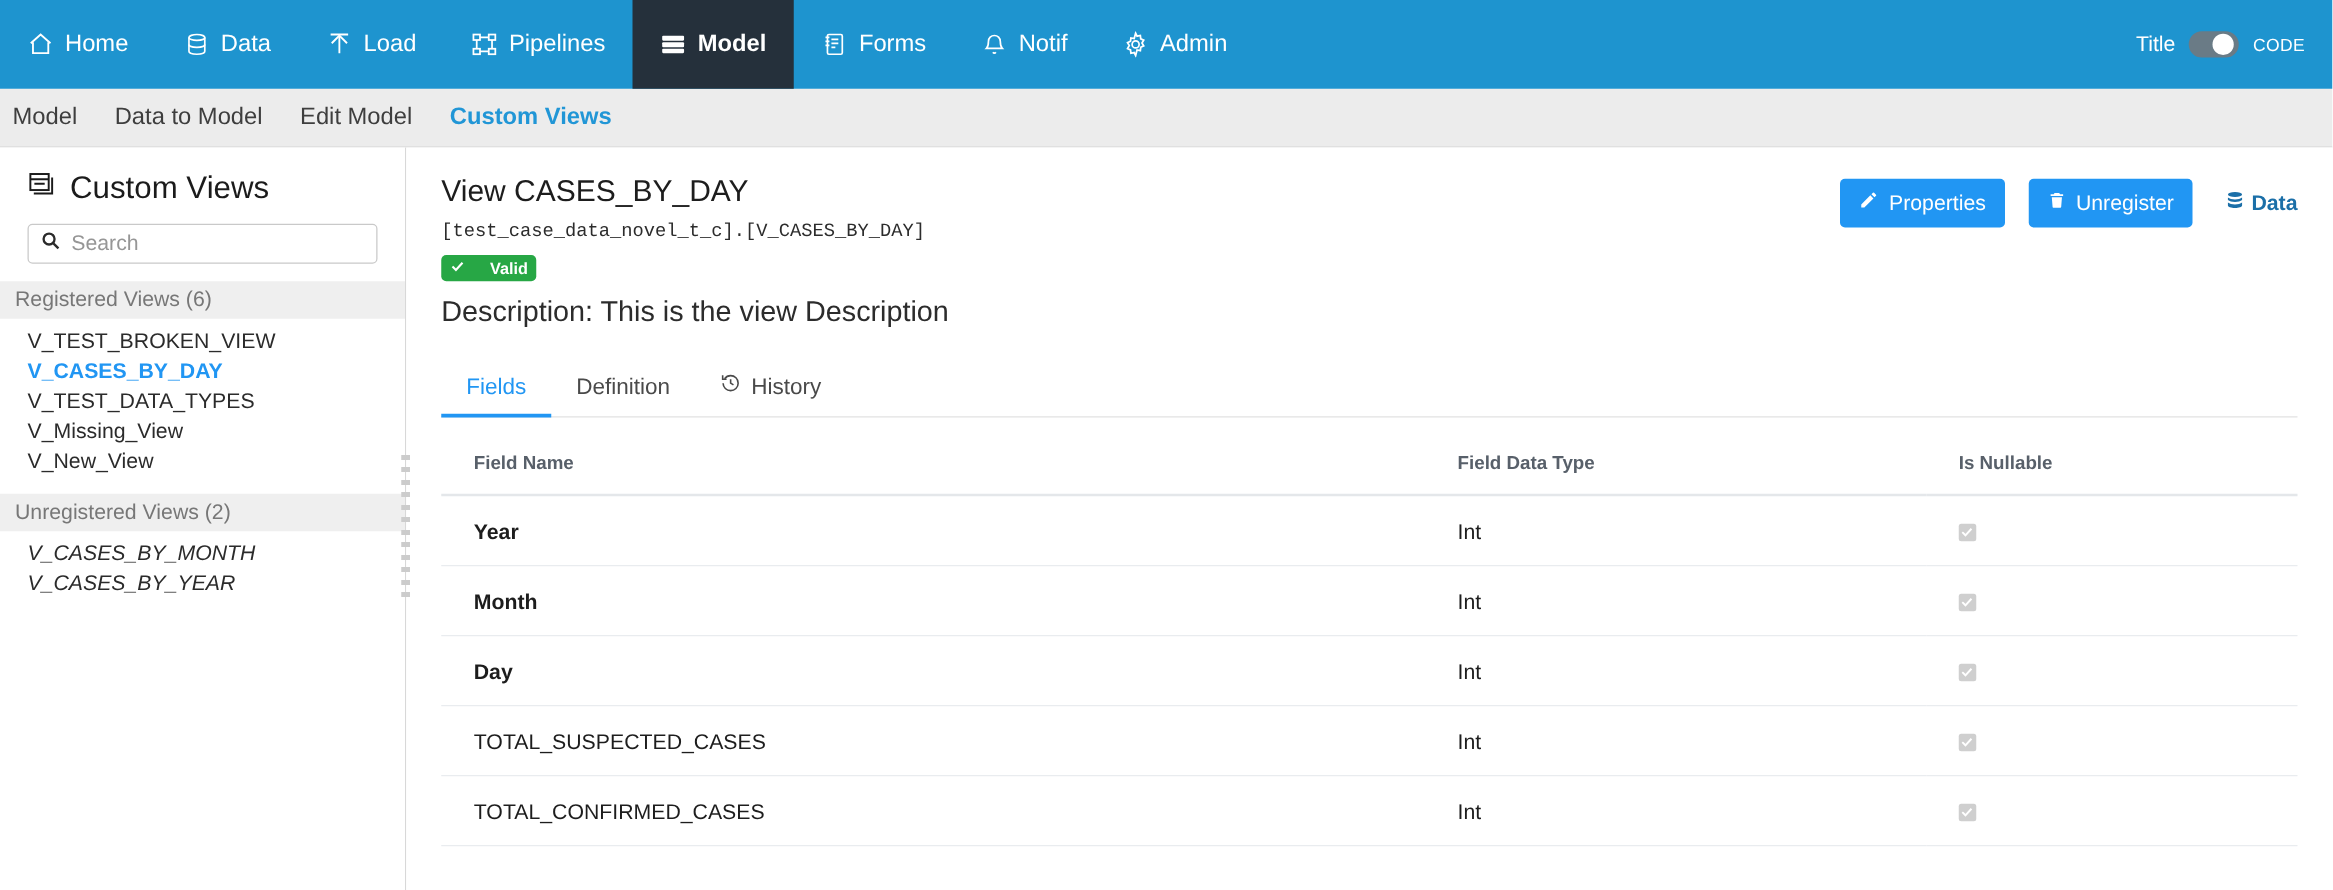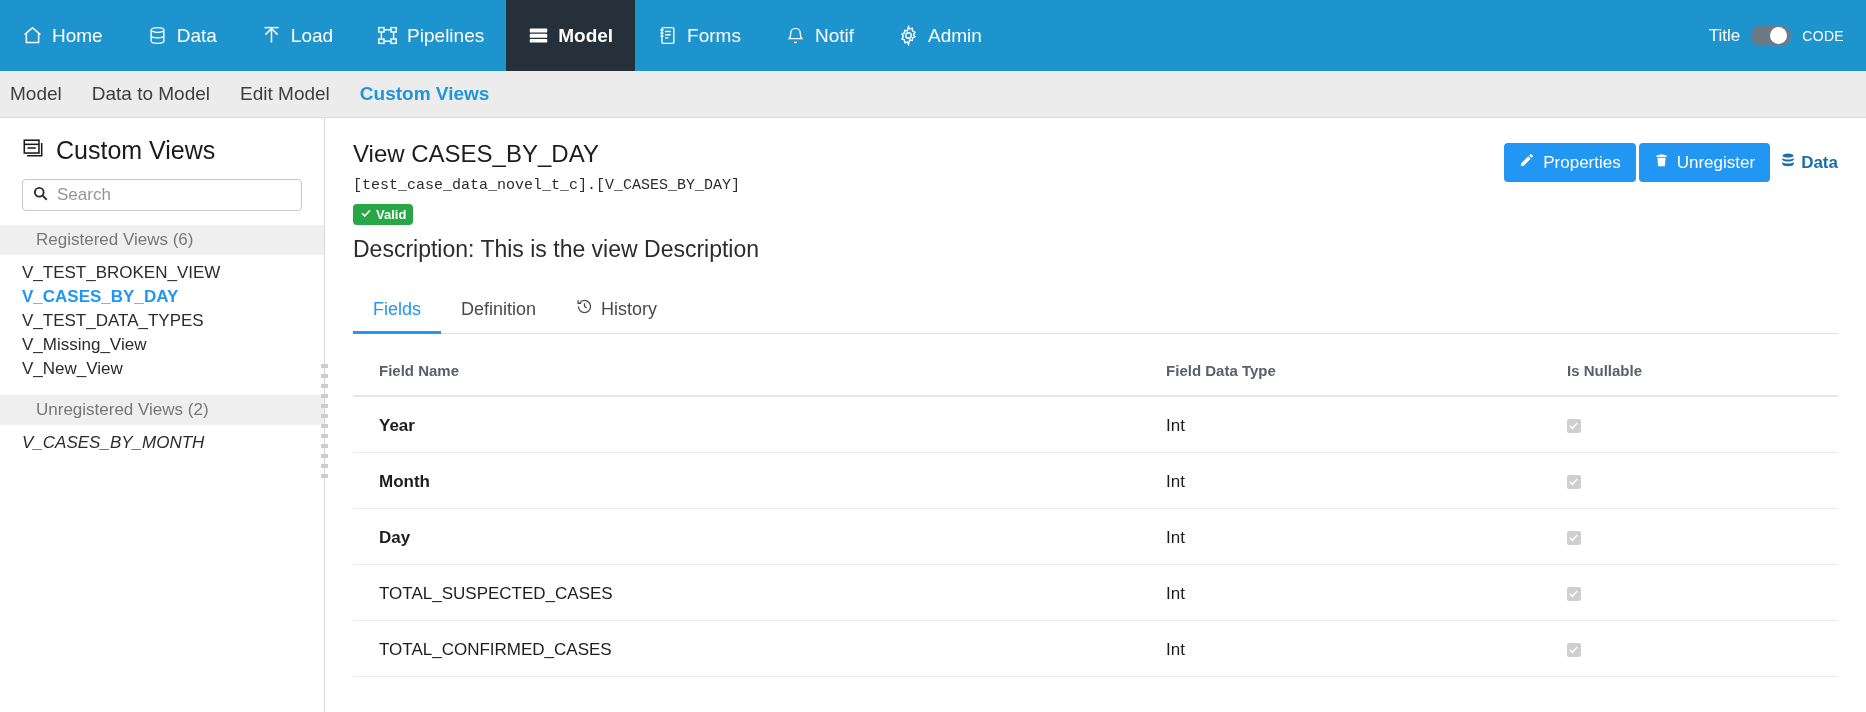--- a/index.html
+++ b/index.html
@@ -99,21 +99,21 @@
     font-size: 17px; color: #6d6d6d;
     font-family: "Liberation Sans", sans-serif;
     background: transparent;
   }
   .search-box input::placeholder { color: #969696; }
 
   .group-header {
     background: #efefef;
     color: #777777;
     font-size: 17px;
-    padding: 5px 36px;
+    padding: 5px 12px;
     margin-top: 14px;
   }
   .view-list { padding: 6px 0 0 0; }
   .view-item {
     font-size: 17px;
     color: #2b2b2b;
     padding: 2px 22px;
     cursor: pointer;
     white-space: nowrap;
   }
@@ -146,29 +146,29 @@
   }
   .main-head { display: flex; align-items: flex-start; }
   .main-head-left { flex: 1; min-width: 0; }
   .view-title { font-size: 24px; color: #1d1d1d; margin-bottom: 9px; }
   .view-path {
     font-family: "Liberation Mono", monospace;
     font-size: 15px; color: #2c2c2c;
     margin-bottom: 10px;
   }
   .badge-valid {
-    display: inline-flex; align-items: flex-start; gap: 4px;
+    display: inline-flex; align-items: flex-start; gap: 20px;
     background: #27a745; color: #ffffff;
     font-size: 13px; font-weight: bold;
     border-radius: 4px;
     padding: 3px 7px;
   }
   .view-desc { font-size: 23px; color: #2c2c2c; margin-top: 11px; }
 
-  .actions { display: flex; align-items: center; gap: 3px; padding-top: 3px; padding-left: 40px; }
+  .actions { display: flex; align-items: center; gap: 19px; padding-top: 3px; padding-left: 40px; }
   .btn {
     display: inline-flex; align-items: center; gap: 8px;
     background: #2196f3; color: #ffffff;
     border: none; border-radius: 4px;
     font-size: 17px;
     padding: 9px 15px;
     cursor: pointer;
     font-family: "Liberation Sans", sans-serif;
     white-space: nowrap;
   }
@@ -362,20 +362,21 @@
       <div class="view-item">V_TEST_BROKEN_VIEW</div>
       <div class="view-item selected">V_CASES_BY_DAY</div>
       <div class="view-item">V_TEST_DATA_TYPES</div>
       <div class="view-item">V_Missing_View</div>
       <div class="view-item">V_New_View</div>
     </div>
 
     <div class="group-header">Unregistered Views (2)</div>
     <div class="view-list">
       <div class="view-item unregistered">V_CASES_BY_MONTH</div>
+      <div class="view-item unregistered">V_CASES_BY_YEAR</div>
     </div>
 
     <div class="resize-handle">
       <div class="resize-grip"></div>
     </div>
   </div>
 
   <div class="main">
 
     <div class="main-head">

